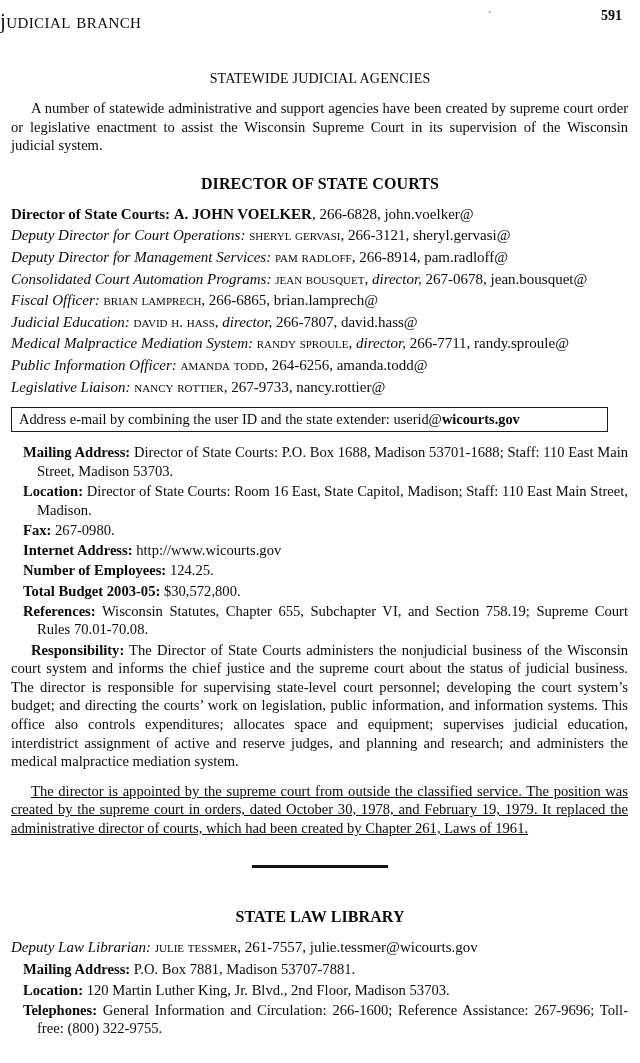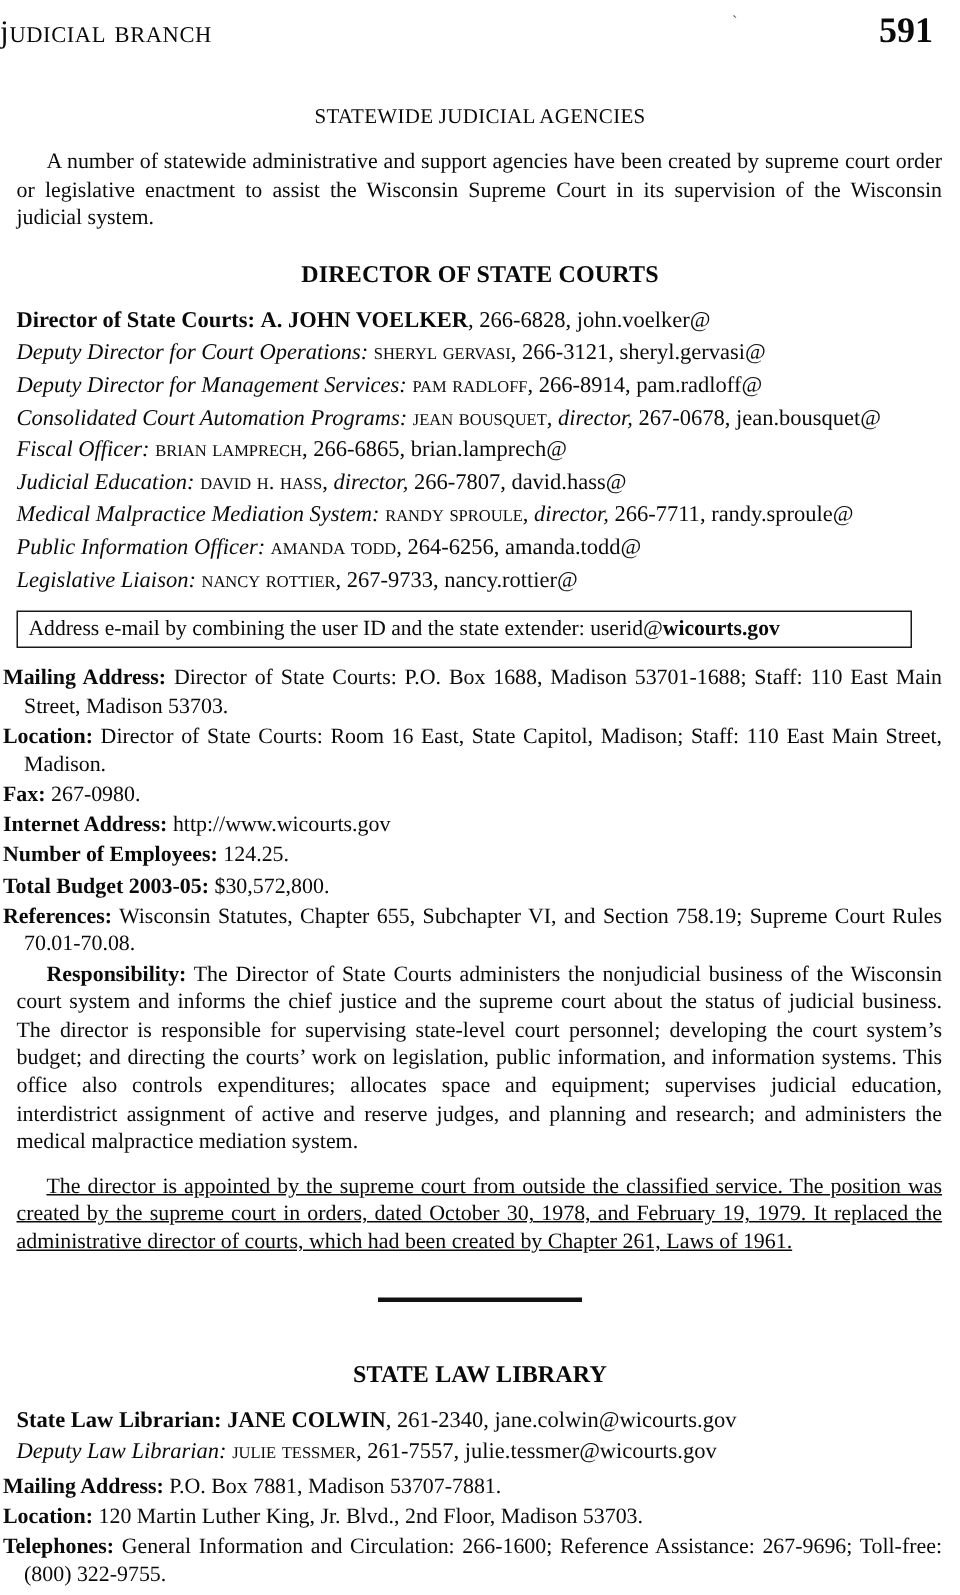--- a/index.html
+++ b/index.html
@@ -37,21 +37,21 @@
     font-size: 21px;
     letter-spacing: 0.4px;
     font-variant: small-caps;
     text-transform: lowercase;
   }
   .runhead-title::first-letter { font-variant: normal; }
   .runhead-page {
     position: absolute;
     right: 18px;
     top: -1px;
-    font-size: 24px;
+    font-size: 14px;
     font-weight: bold;
   }
   .runhead-speck {
     position: absolute;
     left: 488px;
     top: 3px;
     width: 4px;
     height: 6px;
     background: transparent;
     color: #555;
@@ -110,21 +110,21 @@
     border: 1.4px solid #1a1a1a;
     padding: 2px 6px 3px 7px;
     font-size: 14.4px;
     line-height: 18px;
     white-space: nowrap;
   }
   .email-box b { font-weight: bold; margin-top: 16px; }
 
   
   .info-list {
-    margin: 11px 12px 0 2px;
+    margin: 11px 12px 0 23px;
   }
   .info-line {
     font-size: 14.6px;
     line-height: 18.7px;
     text-indent: -14px;
     padding-left: 14px;
     margin-bottom: 1.5px;
     text-align: justify;
   }
   .info-line .lbl { font-weight: bold; }
@@ -184,21 +184,20 @@
     <span class="lbl" style="font-weight:bold;">Responsibility:</span><span> The Director of State Courts administers the nonjudicial business of the Wisconsin court system and informs the chief justice and the supreme court about the status of judicial business.  The director is responsible for supervising state-level court personnel; developing the court system’s budget; and directing the courts’ work on legislation, public information, and information systems.  This office also controls expenditures; allocates space and equipment; supervises judicial education, interdistrict assignment of active and reserve judges, and planning and research; and administers the medical malpractice mediation system.</span>
   </p>
 
   <p class="para" style="margin-top:11px;text-decoration:underline;">The director is appointed by the supreme court from outside the classified service.  The position was created by the supreme court in orders, dated October 30, 1978, and February 19, 1979.  It replaced the administrative director of courts, which had been created by Chapter 261, Laws of 1961.</p>
 
   <div class="rule"></div>
 
   <h2 class="sub-title spaced-top">STATE LAW LIBRARY</h2>
 
   <div class="staff-list">
-      <div class="staff-line"><span class="role-bold">State Law Librarian:</span> <span class="person-plain" style="font-weight: bold;">JANE COLWIN</span>, <span>261-2340</span>, <span>jane.colwin@wicourts.gov</span></div>
       <div class="staff-line"><span class="role-ital">Deputy Law Librarian:</span> <span class="person">Julie Tessmer</span>, <span>261-7557</span>, <span>julie.tessmer@wicourts.gov</span></div>
     </div>
 
   <div class="info-list" style="margin-top:2px;">
       <div class="info-line"><span class="lbl">Mailing Address:</span> <span>P.O. Box 7881, Madison 53707-7881.</span></div>
       <div class="info-line"><span class="lbl">Location:</span> <span>120 Martin Luther King, Jr. Blvd., 2nd Floor, Madison 53703.</span></div>
       <div class="info-line"><span class="lbl">Telephones:</span> <span>General Information and Circulation: 266-1600; Reference Assistance: 267-9696; Toll-free: (800) 322-9755.</span></div>
     </div>
 
 </div>

